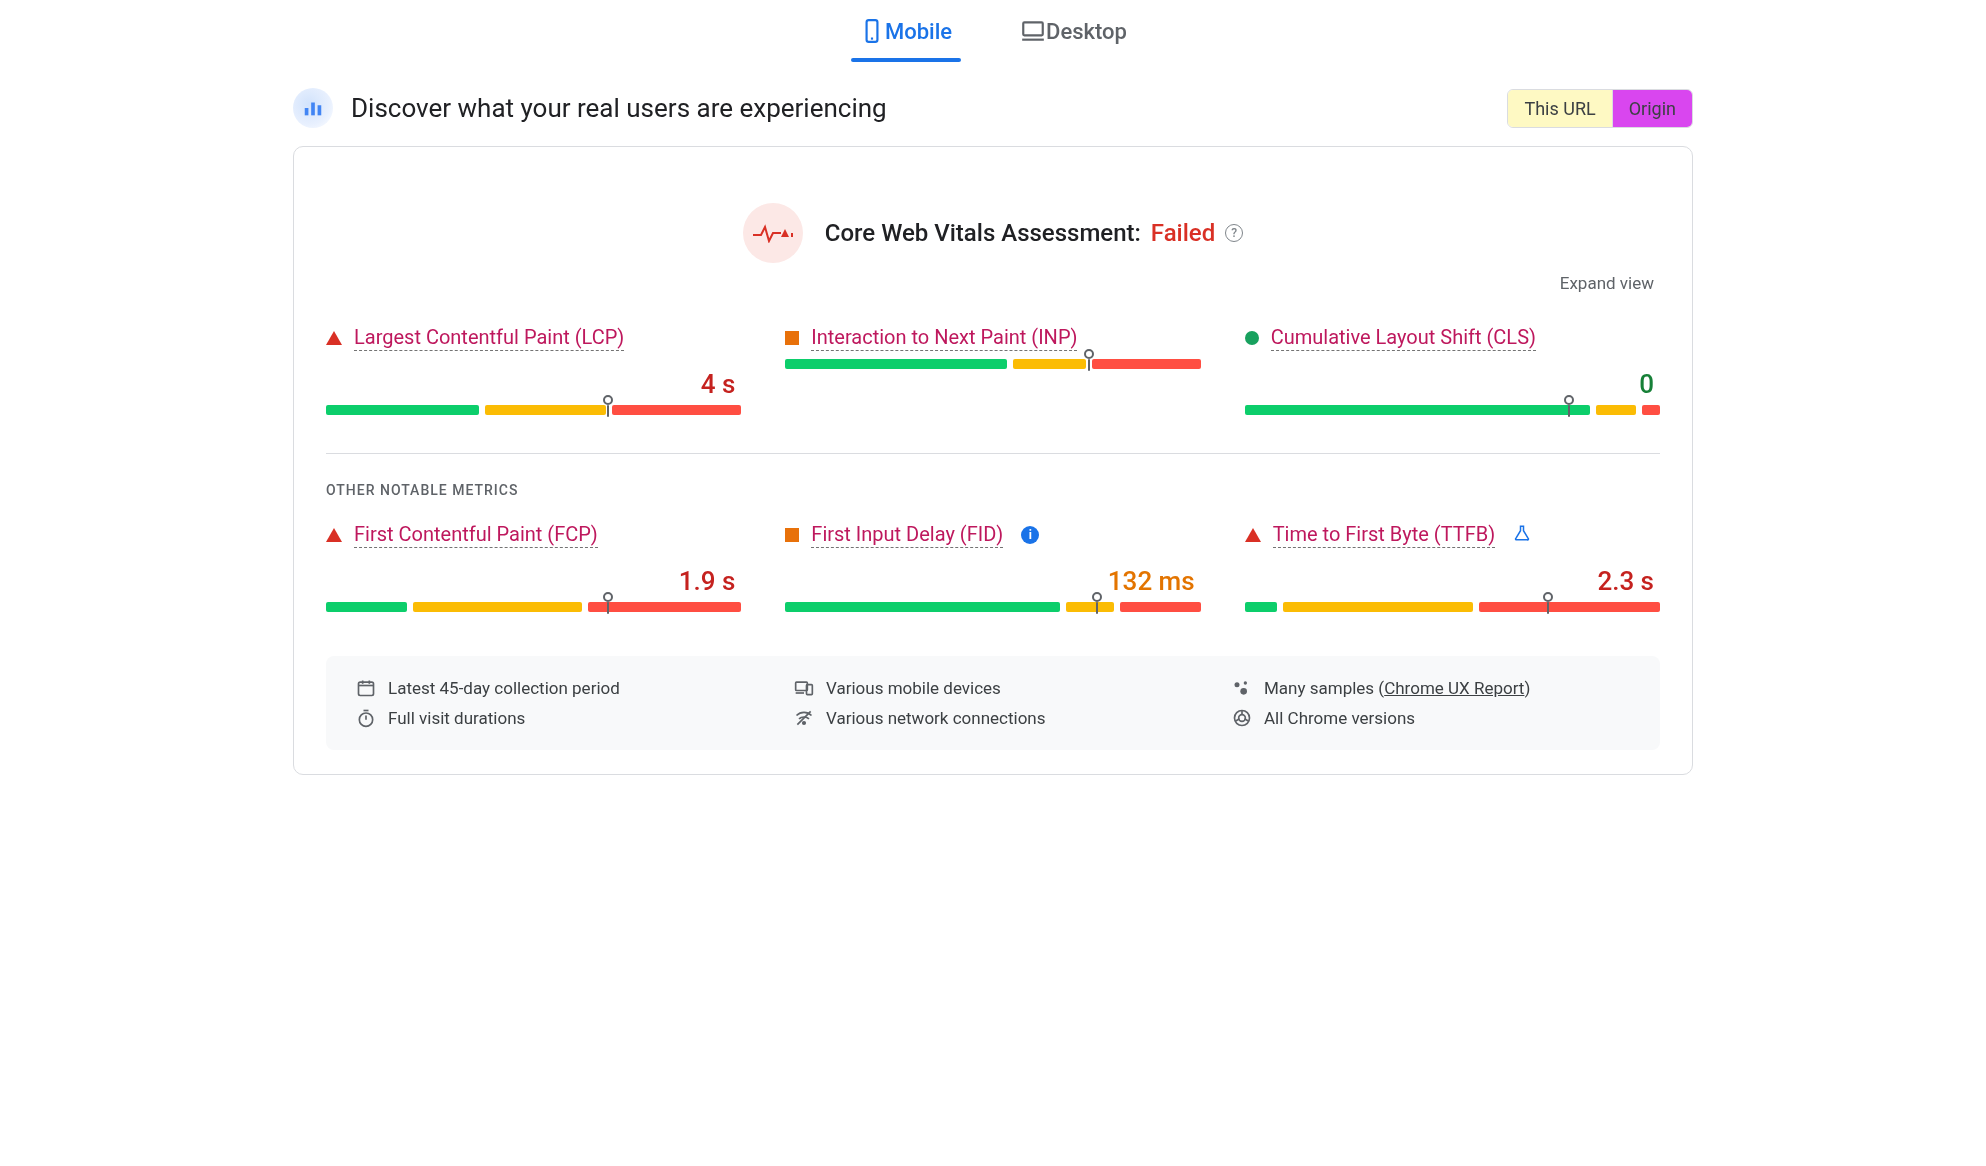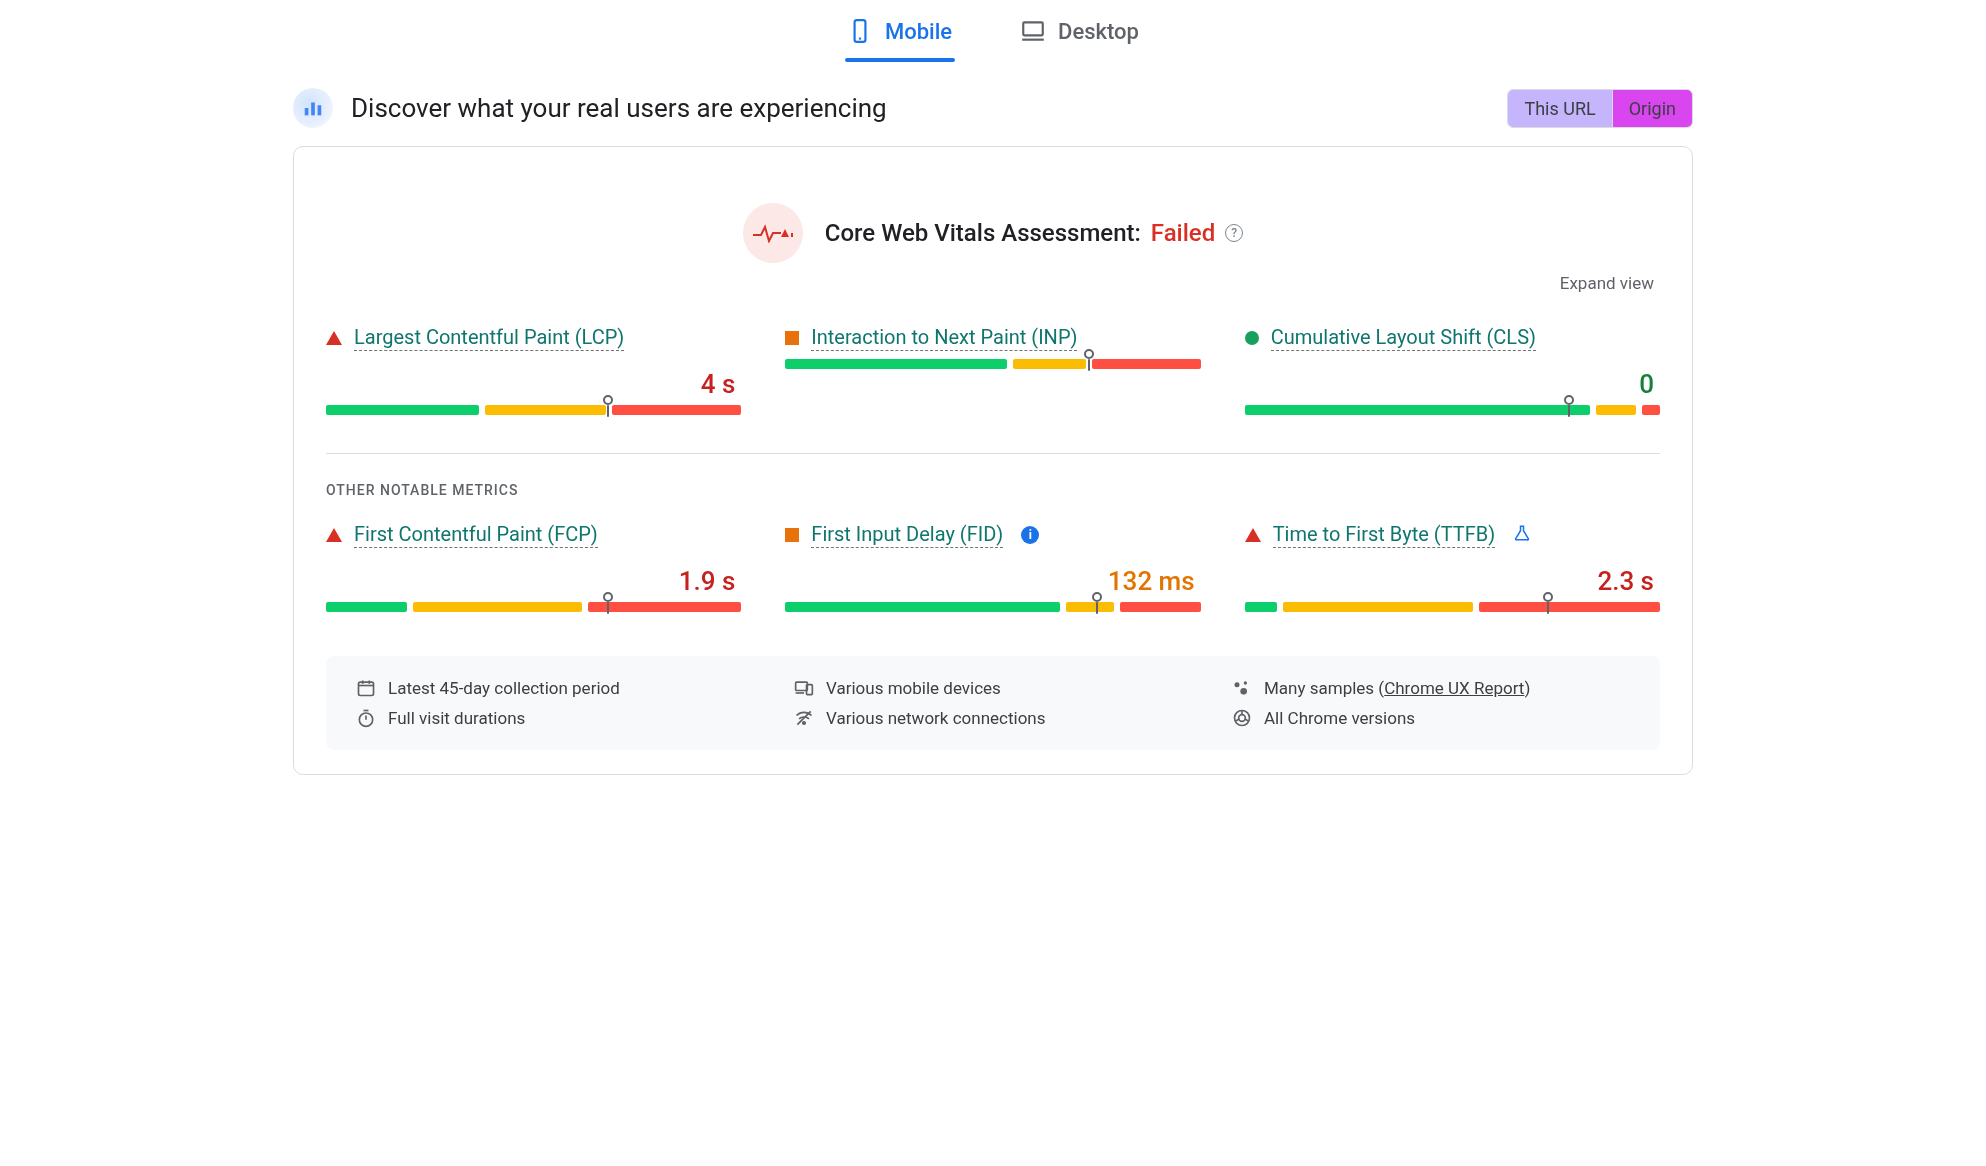--- a/index.html
+++ b/index.html
@@ -17,34 +17,34 @@
     --green-dot:#18a15e;
     --bg:#fff;
     --panel:#f8f9fa;
   }
   *{box-sizing:border-box;font-family:Roboto,"Helvetica Neue",Arial,sans-serif;-webkit-font-smoothing:antialiased}
   body{margin:0;background:var(--bg);color:#202124}
   .wrap{width:1440px;margin:0 auto;padding:0 20px 40px}
 
   
   .tabs{display:flex;justify-content:center;gap:56px;padding-top:8px}
-  .tab{display:flex;align-items:center;gap:12px;font-size:22px;color:var(--gray-600);padding:10px 6px 18px;cursor:pointer;font-weight:500}
+  .tab{display:flex;align-items:center;font-size:22px;color:var(--gray-600);padding:10px 6px 18px;cursor:pointer;font-weight:500}
   .tab.active{color:var(--blue);position:relative}
   .tab.active::after{content:"";position:absolute;left:50%;transform:translateX(-50%);bottom:0;width:110px;height:4px;background:var(--blue);border-radius:2px}
   .tab .ico{width:26px;height:26px;display:block}
 
   
   .head{display:flex;align-items:center;justify-content:space-between;margin:26px 0 18px}
   .head-left{display:flex;align-items:center;gap:18px}
   .bubble{width:40px;height:40px;border-radius:50%;background:radial-gradient(circle at 40% 40%, #d2e3fc 0%, #e8f0fe 60%, #fff 100%);display:flex;align-items:center;justify-content:center}
   .bubble svg{width:22px;height:22px}
   .title{font-size:26px;font-weight:400;color:#202124}
   .seg{border:1px solid var(--border);border-radius:6px;overflow:hidden;display:flex;font-size:18px}
   .seg button{border:none;background:#d946ef;padding:8px 16px;color:#3c4043;font-size:18px;cursor:pointer}
-  .seg button.sel{background:#c4b5fd}
+  .seg button.sel{background:#fef9c3}
   .seg button + button{border-left:1px solid var(--border)}
 
   
   .card{border:1px solid var(--border);border-radius:10px;padding:26px 32px 24px}
 
   
   .assess{display:flex;align-items:center;justify-content:center;gap:22px;margin:30px 0 10px}
   .assess .pulse{width:60px;height:60px;border-radius:50%;background:#fce8e6;display:flex;align-items:center;justify-content:center}
   .assess .pulse svg{width:40px;height:20px}
   .assess .txt{font-size:24px;font-weight:500;color:#202124;display:flex;align-items:center;gap:10px}
@@ -54,21 +54,21 @@
   .expand{text-align:right;color:var(--gray-600);font-size:17px;margin:6px 6px 32px 0;cursor:pointer}
 
   
   .grid{display:grid;grid-template-columns:repeat(3,1fr);gap:44px}
   .metric{display:flex;flex-direction:column}
   .mhead{display:flex;align-items:center;gap:12px}
   .shape{width:14px;height:14px;display:inline-block;flex:0 0 auto}
   .shape.tri{width:0;height:0;border-left:8px solid transparent;border-right:8px solid transparent;border-bottom:14px solid var(--red)}
   .shape.sq{background:var(--amber-sq)}
   .shape.dot{border-radius:50%;background:var(--green-dot)}
-  .mlabel{font-size:20px;color:#0f766e;border-bottom:1px dashed rgba(0,0,0,0.55);padding-bottom:1px;cursor:help}
+  .mlabel{font-size:20px;color:#be185d;border-bottom:1px dashed rgba(0,0,0,0.55);padding-bottom:1px;cursor:help}
   .info-dot{width:18px;height:18px;border-radius:50%;background:var(--blue);color:#fff;font-size:12px;display:inline-flex;align-items:center;justify-content:center;font-weight:700;margin-left:6px}
   .flask{color:var(--blue);margin-left:6px}
   .flask svg{width:18px;height:18px}
   .mval{font-size:26px;font-weight:500;text-align:right;margin:18px 6px -2px 0}
   .mval.red{color:var(--red-text)}
   .mval.amber{color:var(--amber)}
   .mval.green{color:#178038}
 
   
   .bar{position:relative;height:10px;display:flex;gap:6px;margin-top:8px}

